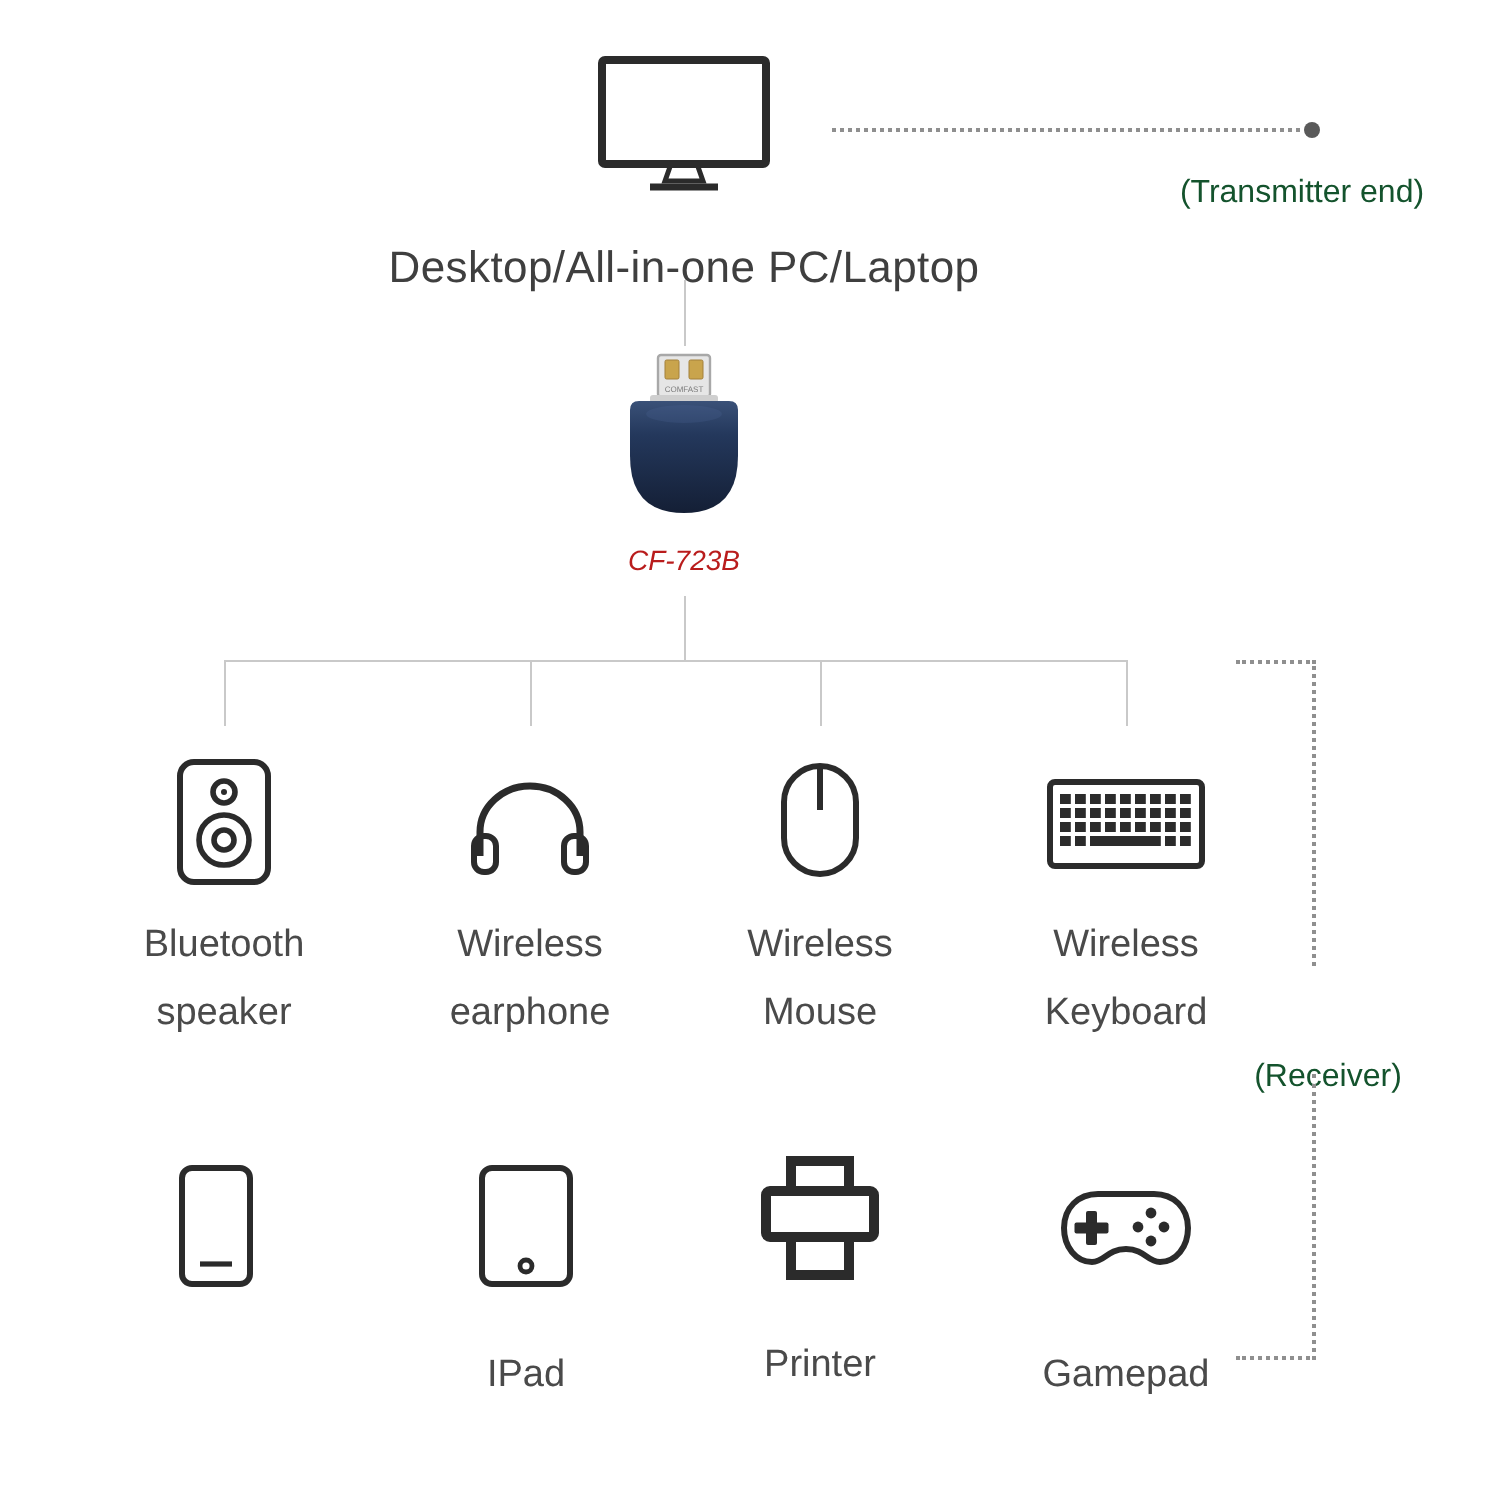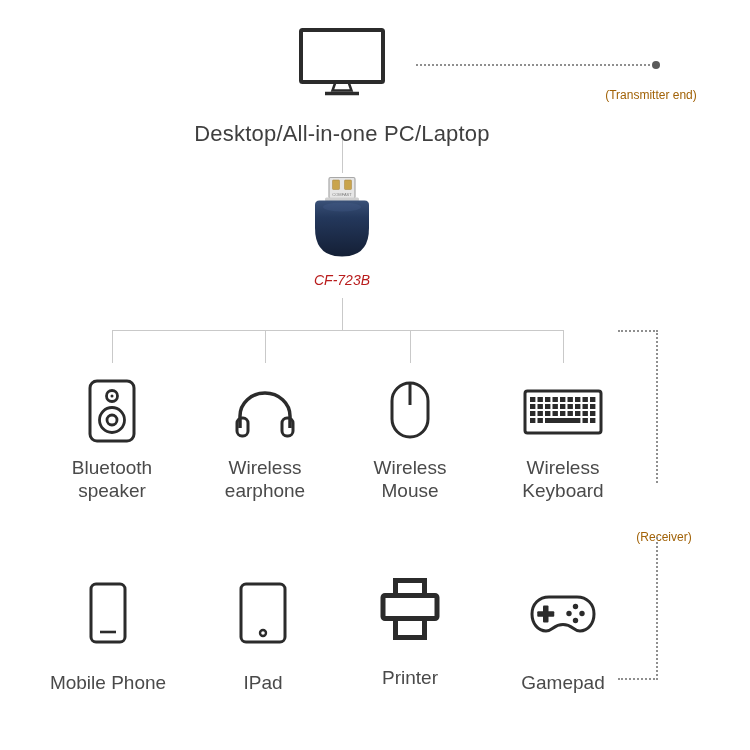--- a/index.html
+++ b/index.html
@@ -3,22 +3,22 @@
 <meta charset="utf-8">
 <style>
   * { margin: 0; padding: 0; box-sizing: border-box; }
   html, body { background: #ffffff; }
   body { font-family: "Liberation Sans", "DejaVu Sans", sans-serif; }
   .canvas { position: relative; width: 750px; height: 750px; background: #ffffff; overflow: hidden; }
   .abs { position: absolute; }
   .cx { transform: translateX(-50%); text-align: center; }
   .host-label { font-size: 22px; color: #3f3f3f; letter-spacing: 0.2px; white-space: nowrap; margin-top: 17px; }
   .model-label { font-size: 14px; color: #b91c1c; white-space: nowrap; font-style: italic; }
-  .device-label { font-size: 19px; color: #4a4a4a; line-height: 23px; white-space: pre-line; }
-  .annotation { font-size: 12px; color: #a16207; white-space: nowrap; }
+  .device-label { font-size: 19px; color: #4a4a4a; line-height: 34px; white-space: pre-line; }
+  .annotation { font-size: 16px; color: #14532d; white-space: nowrap; }
   .tree-line { background: #c9c9c9; }
   .dotted-h { border-top: 2.5px dotted #8f8f8f; height: 0; }
   .dotted-v { border-left: 2.5px dotted #8f8f8f; width: 0; }
   .end-dot { width: 8px; height: 8px; border-radius: 50%; background: #5a5a5a; }
   svg { display: block; }
 </style>
 </head>
 <body>
 
 <div class="canvas">
@@ -158,18 +158,17 @@
       <rect x="8.25" y="20.25" width="17" height="5.5" rx="1"></rect>
     </g>
     <g fill="#2b2b2b">
       <circle cx="46.5" cy="15.5" r="2.7"></circle>
       <circle cx="40" cy="22.5" r="2.7"></circle>
       <circle cx="53" cy="22.5" r="2.7"></circle>
       <circle cx="46.5" cy="29.5" r="2.7"></circle>
     </g>
   </svg>
 
-  <div class="abs cx device-label" style="left:108px; top:671px;">Mobile Phone</div>
   <div class="abs cx device-label" style="left:263px; top:671px;text-align:right;">IPad</div>
   <div class="abs cx device-label" style="left:410px; top:666px;text-align:right;">Printer</div>
   <div class="abs cx device-label" style="left:563px; top:671px;text-align:right;">Gamepad</div>
 
 </div>
 
 </body></html>

